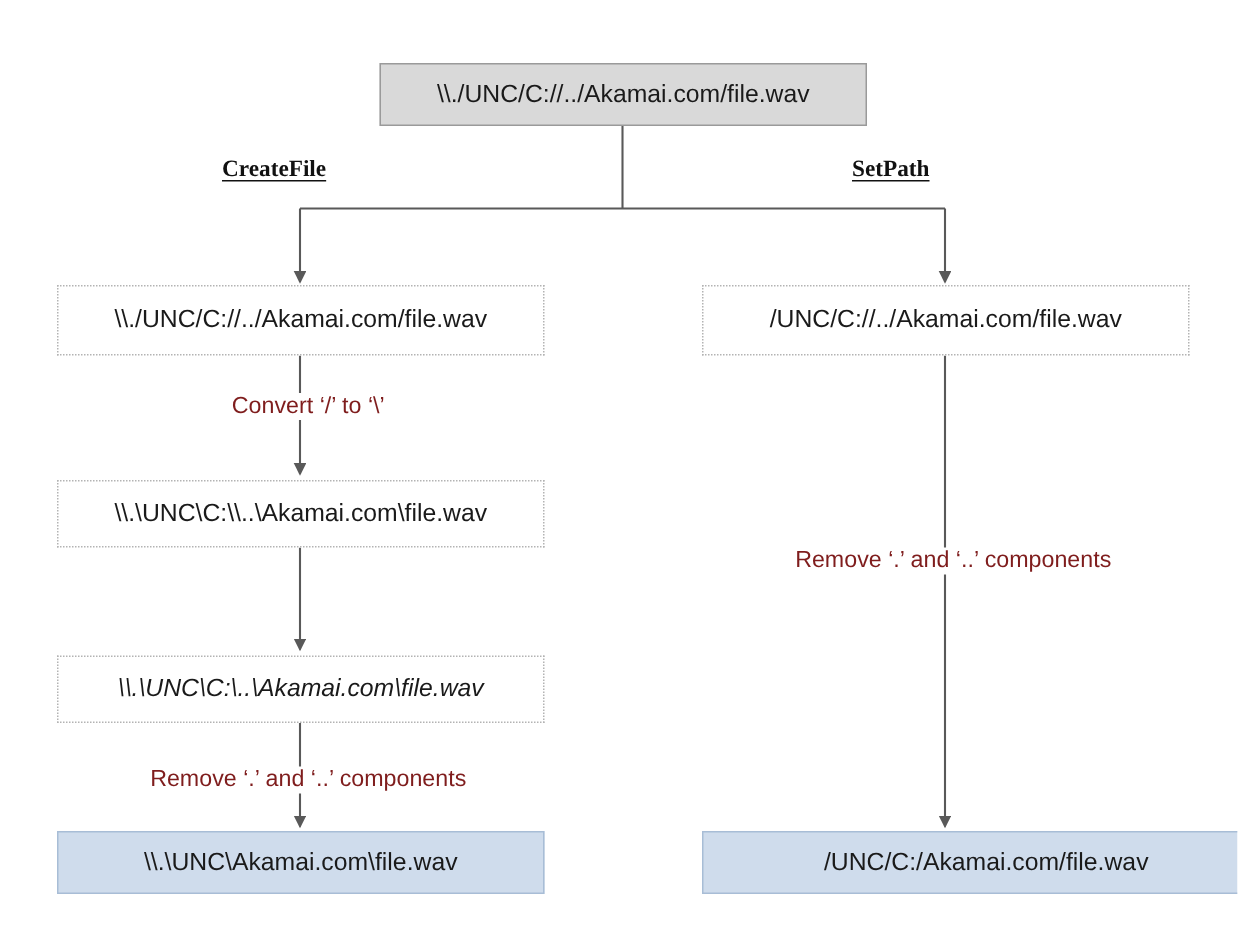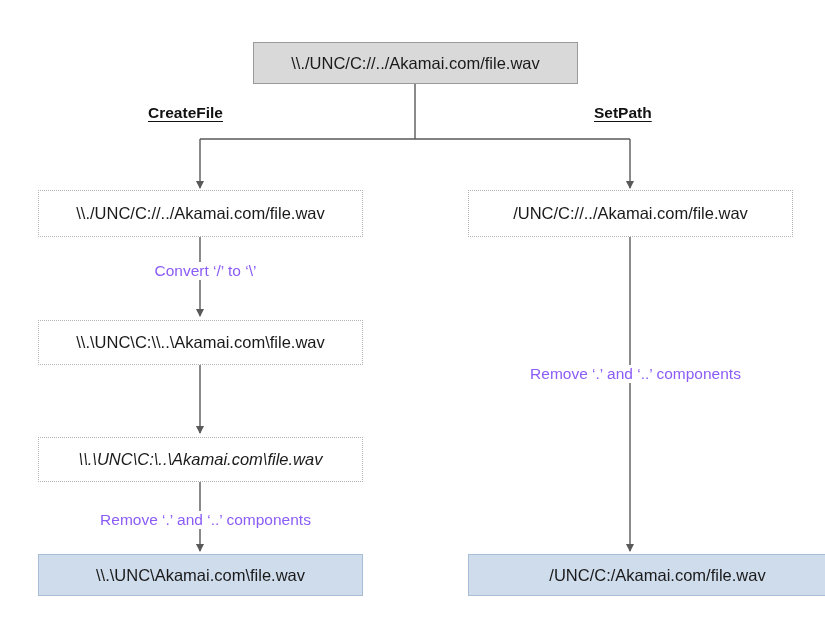--- a/index.html
+++ b/index.html
@@ -44,31 +44,31 @@
   .node.inter {
     background: #ffffff;
     border: 1px dotted #b3b3b3;
   }
   .node.final {
     background: #cfdcec;
     border: 1px solid #a8bdd6;
   }
   .api-label {
     position: absolute;
-    font-family: Liberation Sans, sans-serif;
+    font-family: Liberation Serif, serif;
     font-weight: bold;
     font-size: 15.5px;
     color: #111111;
     text-decoration: underline;
     text-underline-offset: 3px;
     white-space: nowrap;
   }
   .op-label {
     position: absolute;
-    color: #8b5cf6;
+    color: #7f1d1d;
     font-size: 15.5px;
     white-space: nowrap;
     text-align: center;
     background: #ffffff;
     padding: 0 5px;
   }
 </style>
 </head>
 <body>
 
@@ -94,21 +94,21 @@
     <path d="M200,482 L200,551" stroke="#595959" stroke-width="1.4" fill="none" marker-end="url(#arrowhead)"></path>
 
     <path d="M630,237 L630,551" stroke="#595959" stroke-width="1.4" fill="none" marker-end="url(#arrowhead)"></path>
   </svg>
 
   <div class="node root" style="left:253px; top:42px; width:325px; height:42px;">
     <span>\\./UNC/C://../Akamai.com/file.wav</span>
   </div>
 
   <div class="api-label" style="left:148px; top:104px;">CreateFile</div>
-  <div class="api-label" style="left:594px; top:104px;">SetPath</div>
+  <div class="api-label" style="left:568px; top:104px;">SetPath</div>
 
   <div class="node inter" style="left:38px; top:190px; width:325px; height:47px;">
     <span>\\./UNC/C://../Akamai.com/file.wav</span>
   </div>
 
   <div class="op-label" style="left:38px; top:262px; width:325px;">Convert ‘/’ to ‘\’</div>
 
   <div class="node inter" style="left:38px; top:320px; width:325px; height:45px;">
     <span>\\.\UNC\C:\\..\Akamai.com\file.wav</span>
   </div>

